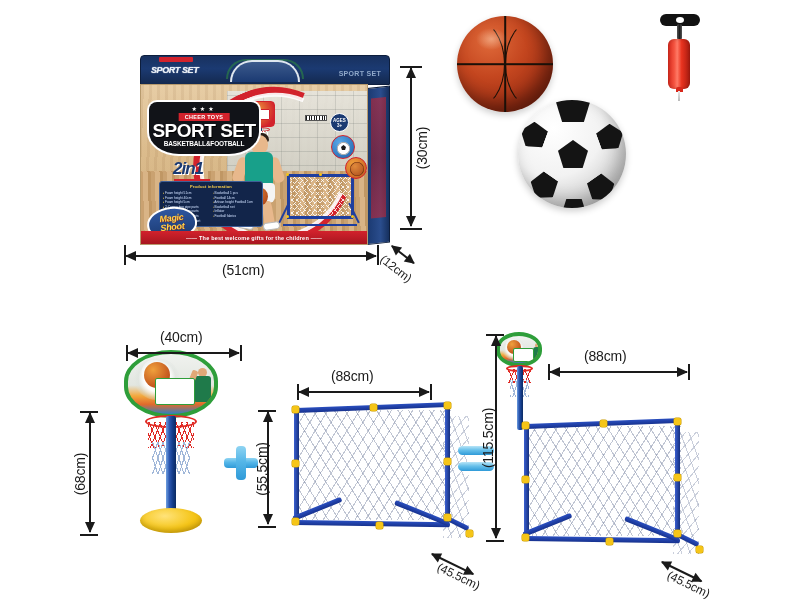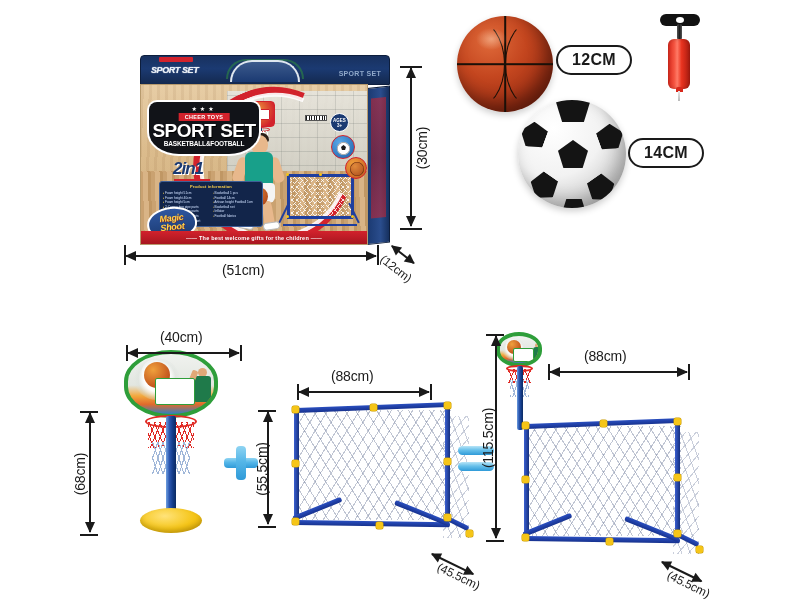--- a/index.html
+++ b/index.html
@@ -606,32 +606,30 @@
   <div class="arrow-diag" style="left:392px; top:245px; width:28px; transform: rotate(38deg); transform-origin: left center;"></div>
   <div class="dim-label diag abs" style="left:386px; top:252px; transform: rotate(38deg); transform-origin: left top;">(12cm)</div>
 
   <div class="basketball abs" style="left:457px; top:16px; width:96px; height:96px;">
     <div class="bb-seam-v"></div>
     <div class="bb-seam-h"></div>
     <div class="bb-curve-l"></div>
     <div class="bb-curve-r"></div>
     <div class="bb-gloss"></div>
   </div>
-  <div class="size-badge" style="left:556px; top:45px;">12CM</div>
 
   <div class="soccerball abs" style="left:518px; top:100px; width:108px; height:108px;">
     <div class="pent" style="left:38px; top:-10px; width:34px; height:32px;"></div>
     <div class="pent" style="left:40px; top:40px; width:30px; height:28px;"></div>
     <div class="pent" style="left:2px; top:22px; width:26px; height:26px; transform: rotate(-70deg);"></div>
     <div class="pent" style="left:80px; top:24px; width:26px; height:26px; transform: rotate(70deg);"></div>
     <div class="pent" style="left:12px; top:74px; width:27px; height:26px; transform: rotate(-145deg);"></div>
     <div class="pent" style="left:70px; top:76px; width:27px; height:26px; transform: rotate(145deg);"></div>
     <div class="pent" style="left:44px; top:99px; width:24px; height:22px; transform: rotate(180deg);"></div>
   </div>
-  <div class="size-badge" style="left:628px; top:138px;">14CM</div>
 
   <div class="abs" style="left:652px; top:14px; width:56px; height:86px;">
     <div class="pump-handle" style="left:8px; top:0px; width:40px; height:12px;"></div>
     <div class="pump-handle-hole" style="left:24px; top:3px; width:8px; height:6px;"></div>
     <div class="pump-shaft" style="left:25px; top:10px; width:5px; height:16px;"></div>
     <div class="pump-body" style="left:16px; top:25px; width:22px; height:50px;"></div>
     <div class="pump-tip" style="left:24px; top:73px; width:7px; height:5px;"></div>
     <div class="pump-needle" style="left:26px; top:77px; width:1.6px; height:10px;"></div>
   </div>
 

